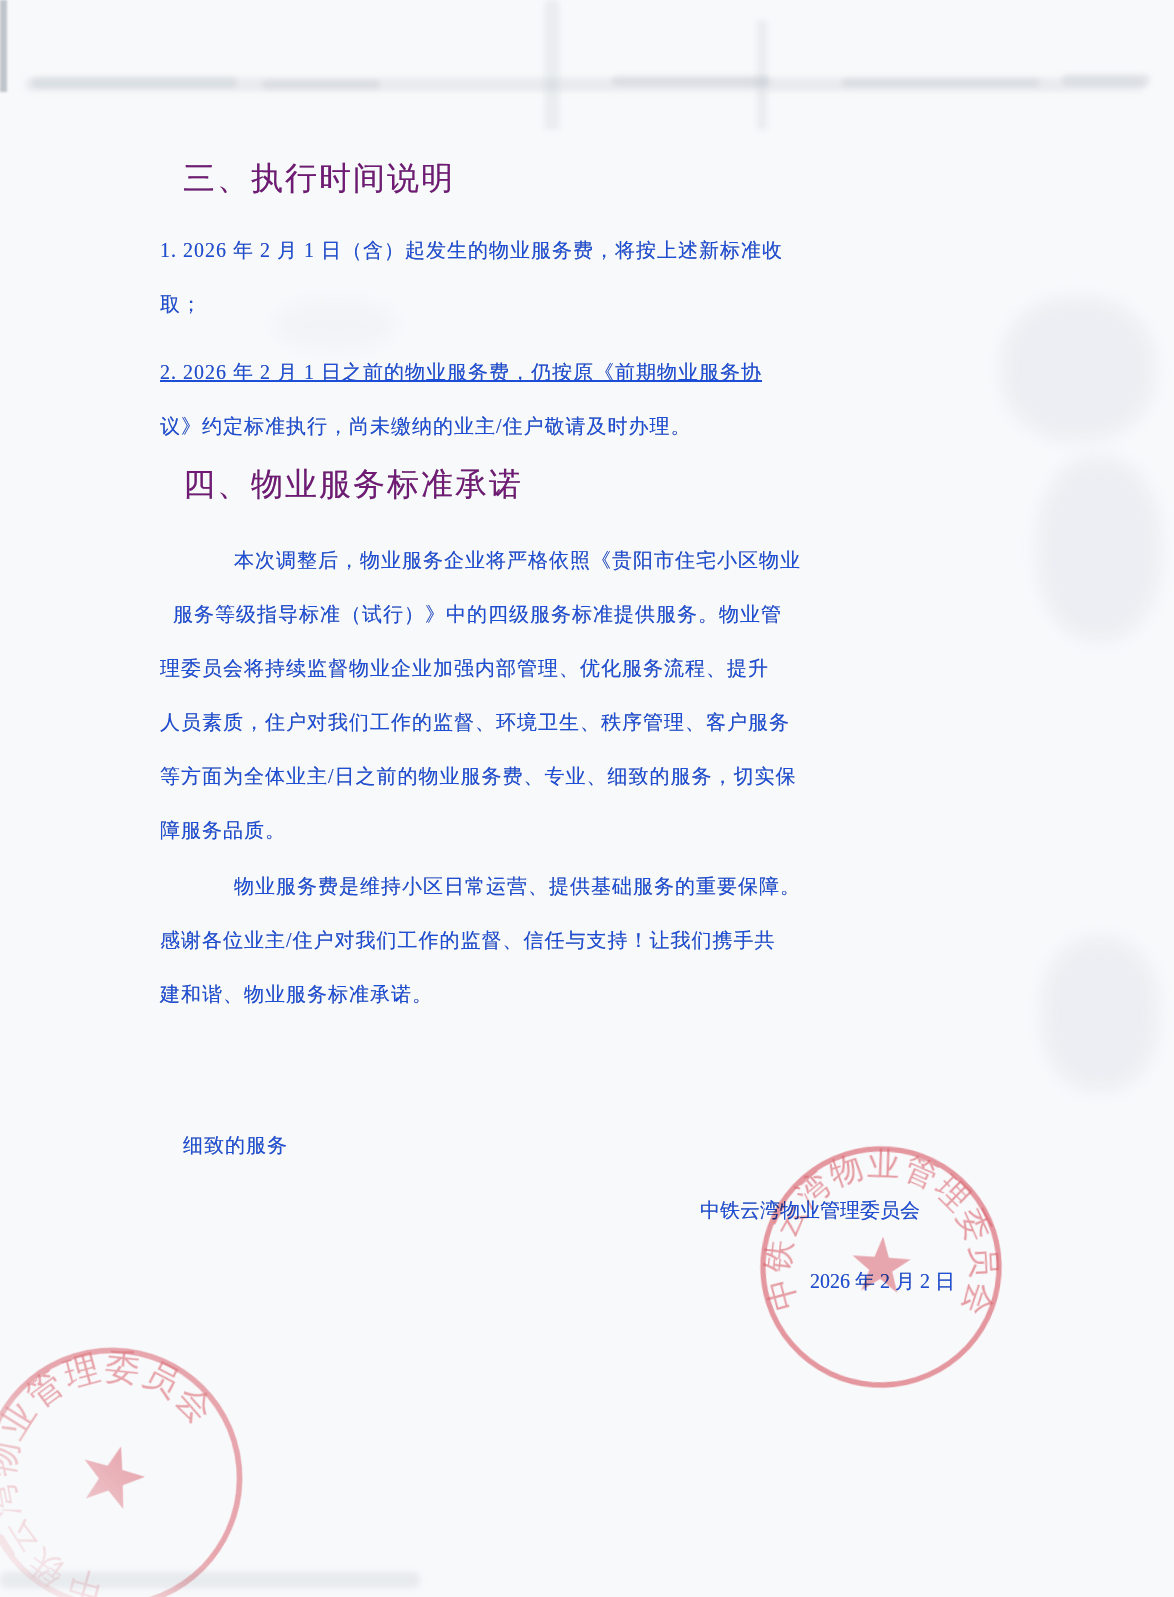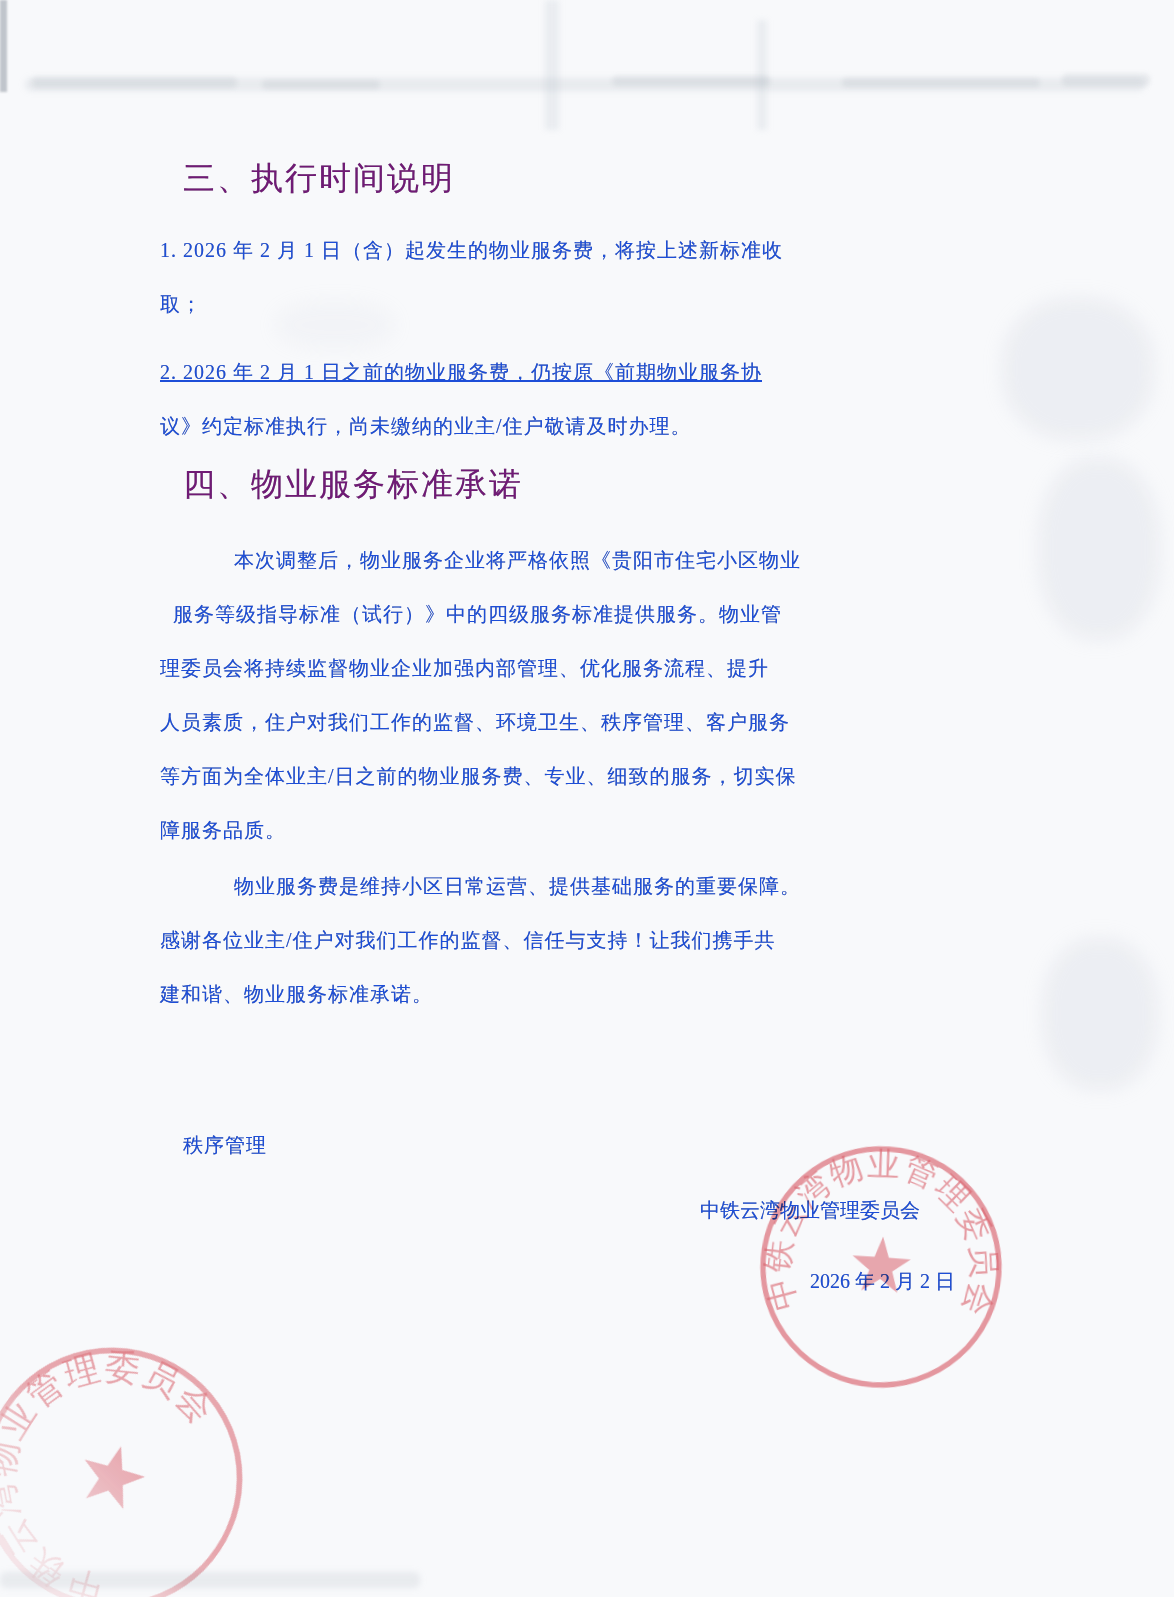--- a/index.html
+++ b/index.html
@@ -97,21 +97,21 @@
   <div class="line" style="left:160px;top:594px;margin-left:13px;">服务等级指导标准（试行）》中的四级服务标准提供服务。物业管</div>
   <div class="line" style="left:160px;top:648px;">理委员会将持续监督物业企业加强内部管理、优化服务流程、提升</div>
   <div class="line" style="left:160px;top:702px;">人员素质，住户对我们工作的监督、环境卫生、秩序管理、客户服务</div>
   <div class="line" style="left:160px;top:756px;">等方面为全体业主/日之前的物业服务费、专业、细致的服务，切实保</div>
   <div class="line" style="left:160px;top:810px;">障服务品质。</div>
 
   <div class="line" style="left:234px;top:866px;text-align:right;">物业服务费是维持小区日常运营、提供基础服务的重要保障。</div>
   <div class="line" style="left:160px;top:920px;">感谢各位业主/住户对我们工作的监督、信任与支持！让我们携手共</div>
   <div class="line" style="left:160px;top:974px;">建和谐、物业服务标准承诺。</div>
 
-  <div class="line" style="left:183px;top:1125px;">秩序管理</div>
+  <div class="line" style="left:183px;top:1125px;">细致的服务</div>
 
   <div class="line" style="left:700px;top:1190px;letter-spacing:0;">中铁云湾物业管理委员会</div>
 
   <div class="line" style="left:810px;top:1261px;letter-spacing:0;">2026 年 2 月 2 日</div>
 
   <div class="seal seal-main">
     <svg viewBox="0 0 260 260">
       <defs>
         <path id="arc-main" d="M 56.2,176.1 A 87,87 0 1 1 203.8,176.1" fill="none"></path>
       </defs>

